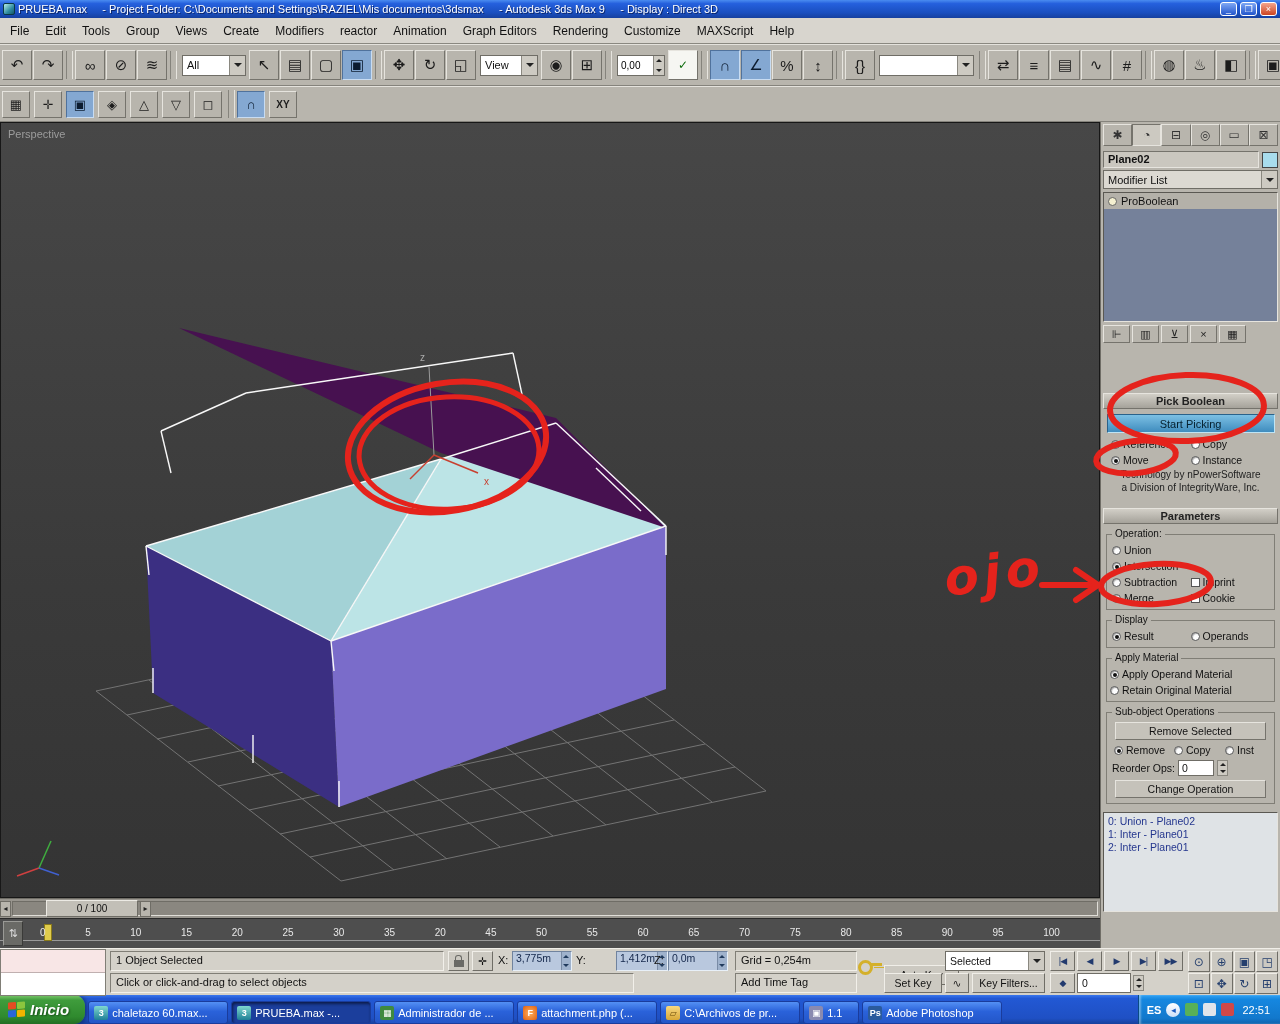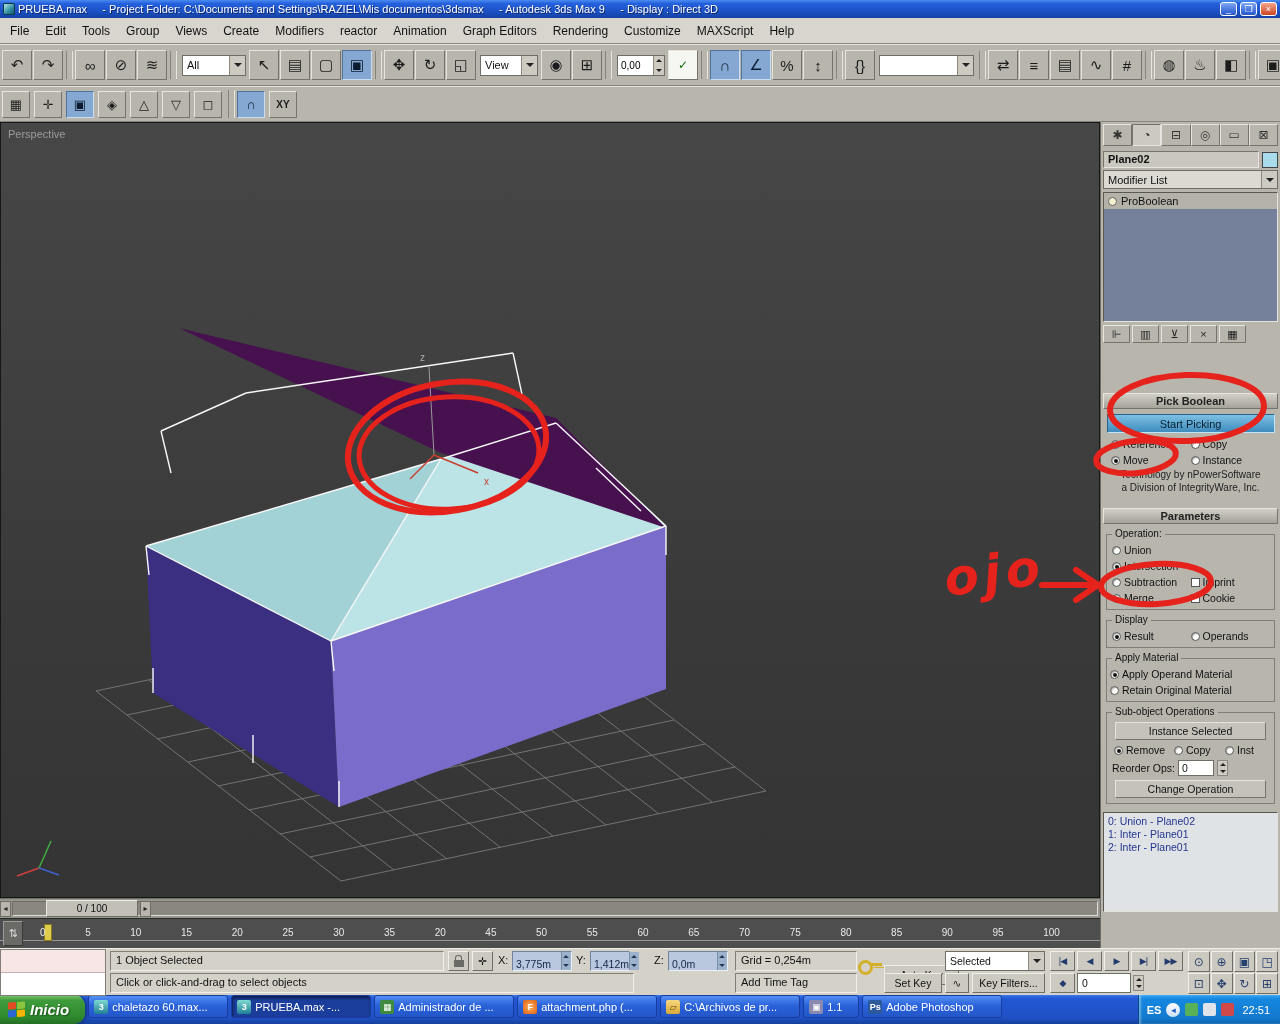--- a/index.html
+++ b/index.html
@@ -91,40 +91,40 @@
 .spin2::before{content:"";position:absolute;left:2px;top:2px;border:3px solid transparent;border-bottom-color:#222;border-top:none}
 .spin2::after{content:"";position:absolute;left:2px;bottom:2px;border:3px solid transparent;border-top-color:#222;border-bottom:none}
 .oplist{margin-top:6px;height:100px;background:#dfe3e6;border:1px solid;border-color:#5a5852 #e6e4de #e6e4de #5a5852;padding:2px 4px;font-size:10.5px;color:#24368e;overflow:hidden;flex:none}
 .oplist div{height:13px;white-space:nowrap}
 
 
 .statusbar{position:relative;height:47px;background:#d4d1c9;border-top:1px solid #f0eee8;font-size:11px;color:#111}
 .sb-abs{position:absolute}
 .sunk{background:#d4d1c9;border:1px solid;border-color:#807e76 #f2f0ea #f2f0ea #807e76}
 .fieldtxt{padding:2px 5px;white-space:nowrap;overflow:hidden}
-.xyz{background:#b9c8de;color:#13264a;border:1px solid;border-color:#70839e #e8f0f8 #e8f0f8 #70839e;display:flex;align-items:flex-end;padding-left:3px;font-size:10.5px}
+.xyz{background:#b9c8de;color:#13264a;border:1px solid;border-color:#70839e #e8f0f8 #e8f0f8 #70839e;display:flex;align-items:flex-start;padding-left:3px;font-size:10.5px}
 .xyzspin{margin-left:auto;width:10px;height:100%;background:#9fb2cc;border-left:1px solid #7a8ca6;position:relative;flex:none}
 .xyzspin::before{content:"";position:absolute;left:1px;top:3px;border:3px solid transparent;border-bottom-color:#203a5c;border-top:none}
 .xyzspin::after{content:"";position:absolute;left:1px;bottom:3px;border:3px solid transparent;border-top-color:#203a5c;border-bottom:none}
 .rbtn{background:#ccc9c1;border:1px solid;border-color:#f0eee8 #6f6d66 #6f6d66 #f0eee8;display:flex;align-items:center;justify-content:center;font-size:10.5px;color:#111}
 .tcb{color:#223a6e;font-size:9px;letter-spacing:-1px}
 .whitef{background:#fff;border:1px solid #6f6d66;display:flex;align-items:center;padding-left:4px;font-size:10.5px}
 .navgrid{position:absolute;right:0;top:0;width:94px;height:47px;display:grid;grid-template-rows:1fr 1fr;grid-template-columns:repeat(4,1fr);gap:1px;padding:2px}
 .navb{background:#ccc9c1;border:1px solid;border-color:#f0eee8 #6f6d66 #6f6d66 #f0eee8;display:flex;align-items:center;justify-content:center;font-size:12px;color:#26406e}
 .listener{position:absolute;left:0;top:0;width:106px;height:47px;border:1px solid #807e76;display:flex;flex-direction:column}
 .lr1{flex:1;background:#f8e6e6;border-bottom:1px solid #c0b0b0}
 .lr2{flex:1;background:#fff}
 .lockic{position:relative;width:10px;height:7px;background:#6a6a66;margin-top:4px}
 .lockic::before{content:"";position:absolute;left:1.5px;top:-5px;width:5px;height:5px;border:1.5px solid #6a6a66;border-bottom:none;border-radius:3px 3px 0 0}
 .keyicon{left:858px;top:10px;width:26px;height:13px}
 .keyicon::before{content:"";position:absolute;left:0;top:1px;width:9px;height:9px;border:3px solid #d4b02a;border-radius:50%}
 .keyicon::after{content:"";position:absolute;left:13px;top:4px;width:11px;height:3px;background:#d4b02a;box-shadow:6px 3px 0 -1px #d4b02a,2px 3px 0 -1px #d4b02a}
 
 
-.taskbar{height:29px;background:linear-gradient(180deg,#3a77ee 0%,#2258d4 12%,#1f50c4 80%,#16409c 100%);display:flex;align-items:flex-start}
+.taskbar{height:29px;background:linear-gradient(180deg,#3a77ee 0%,#2258d4 12%,#1f50c4 80%,#16409c 100%);display:flex;align-items:flex-end}
 .startbtn{height:29px;padding:0 16px 0 8px;background:linear-gradient(180deg,#7eca6c 0%,#3f9c3c 18%,#2f8a2e 75%,#236e24 100%);border-radius:0 11px 11px 0;display:flex;align-items:center;gap:5px;color:#fff;font-size:15px;font-weight:bold;font-style:italic;text-shadow:1px 1px 2px #1a4a1a;box-shadow:2px 0 4px rgba(0,0,20,.4);flex:none}
 .xpflag{width:17px;height:15px;display:grid;grid-template-columns:1fr 1fr;grid-template-rows:1fr 1fr;gap:1px;transform:skewY(-4deg)}
 .xpflag i{border-radius:1px}
 .f1{background:#e34c22}.f2{background:#8cc63e}.f3{background:#2a66d8}.f4{background:#f4b400}
 .task{height:23px;flex:none;width:140px;margin-left:3px;background:linear-gradient(#5490f4,#2a62da 45%,#2356c8);border:1px solid #1a3c9c;border-radius:3px;display:flex;align-items:center;gap:4px;padding:0 5px;color:#fff;font-size:11px;overflow:hidden}
 .task.active{background:#1b3e9c;box-shadow:inset 1px 2px 3px rgba(0,0,10,.55)}
 .task.narrow{width:56px}
 .tlabel{white-space:nowrap;overflow:hidden}
 .ticon{width:14px;height:14px;border-radius:2px;flex:none;display:flex;align-items:center;justify-content:center;font-size:9px;font-weight:bold;color:#fff}
 .ic0,.ic1{background:linear-gradient(#7fd8d0,#1f7f96)}
@@ -459,21 +459,21 @@
             <span>Apply Operand Material</span>
           </div>
         <div class="opt">
             <span class="radio"></span>
             <span>Retain Original Material</span>
           </div>
       </div>
 
       <div class="grp">
         <div class="grpl">Sub-object Operations</div>
-        <button class="btnw">Instance Selected</button>
+        <button class="btnw">Remove Selected</button>
         <div class="grid3">
           <div class="opt">
               <span class="radio on"></span>
               <span>Remove</span>
             </div>
           <div class="opt">
               <span class="radio"></span>
               <span>Copy</span>
             </div>
           <div class="opt">
@@ -506,21 +506,21 @@
     <div class="sb-abs rbtn" style="left:448px;top:2px;width:21px;height:20px">
         <span class="lockic"></span>
       </div>
     <div class="sb-abs rbtn" style="left:472px;top:2px;width:21px;height:20px">✛</div>
     <span class="sb-abs" style="left:498px;top:5px">X:</span>
     <div class="sb-abs xyz" style="left:512px;top:2px;width:60px;height:20px">
         <span>3,775m</span>
         <span class="xyzspin"></span>
       </div>
     <span class="sb-abs" style="left:576px;top:5px">Y:</span>
-    <div class="sb-abs xyz" style="left:590px;top:2px;width:40px;height:20px">
+    <div class="sb-abs xyz" style="left:616px;top:2px;width:52px;height:20px">
         <span>1,412m</span>
         <span class="xyzspin"></span>
       </div>
     <span class="sb-abs" style="left:654px;top:5px">Z:</span>
     <div class="sb-abs xyz" style="left:668px;top:2px;width:60px;height:20px">
         <span>0,0m</span>
         <span class="xyzspin"></span>
       </div>
     <div class="sb-abs sunk fieldtxt" style="left:735px;top:2px;width:122px;height:20px">Grid = 0,254m</div>
     <div class="sb-abs sunk fieldtxt" style="left:110px;top:24px;width:524px;height:20px">Click or click-and-drag to select objects</div>

